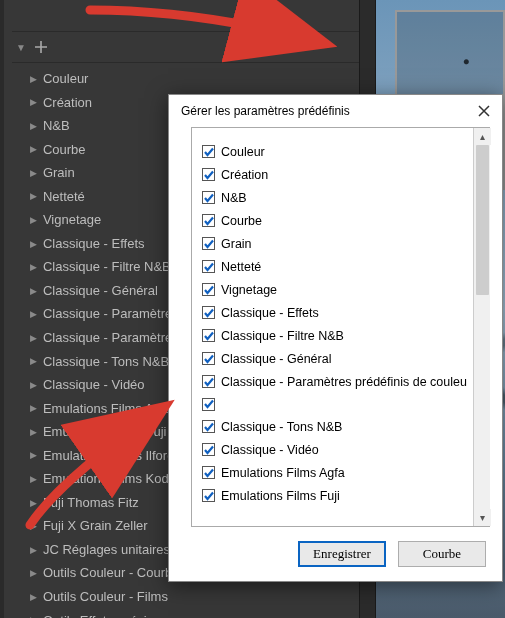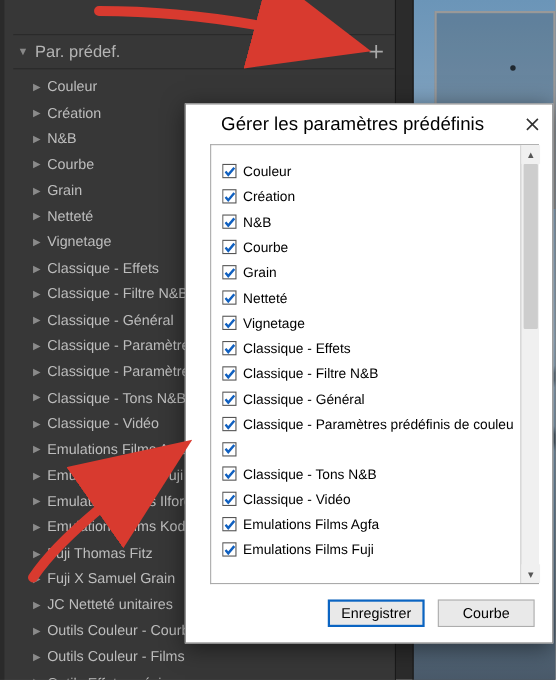--- a/index.html
+++ b/index.html
@@ -110,22 +110,21 @@
     width: 335px;
     background: #fff;
     border: 1px solid #888;
     box-shadow: 0 4px 20px rgba(0,0,0,0.5);
     color: #000;
   }
   .dialog-header {
     display: flex;
     align-items: center;
     padding: 8px 10px 8px 12px;
-    font-size: 17px;
-    margin-left: 20px;
+    font-size: 12px;
   }
   .dialog-header .dlg-title { flex: 1; }
   .dialog-header .close {
     width:16px;height:16px;
     display:flex;align-items:center;justify-content:center;
     color:#333;
   }
   .close svg { width:12px;height:12px;stroke:#333;stroke-width:1.5;fill:none; }
 
   .dialog-body {
@@ -184,20 +183,21 @@
     padding: 4px 16px 14px 16px;
   }
   .btn {
     min-width: 88px;
     padding: 4px 10px;
     text-align:center;
     background:#e9e9e9;
     border:1px solid #adadad;
     font-size:13px;
     color:#000;
+    font-family:Liberation Serif, serif;
   }
   .btn.primary {
     border:2px solid #0a64c2;
     padding:3px 9px;
   }
 
   
   .annot {
     position:absolute;
     inset:0;
@@ -210,21 +210,20 @@
 <div class="photo-strip">
   <div class="photo-inner"></div>
 </div>
 
 <div class="panel">
   <div class="panel-pad">
     <div class="panel-spacer"></div>
 
     <div class="panel-header">
       <span class="collapse">▼</span>
-      <span class="title">Par. prédef.</span>
       <span class="add">
         <svg viewBox="0 0 14 14">
             <path d="M7 1v12M1 7h12" stroke="#aaa" stroke-width="1.6"></path>
           </svg>
       </span>
     </div>
 
     <div class="preset-list">
 
     <div class="preset-item">
@@ -298,25 +297,25 @@
         <div class="preset-item">
           <span class="tri">▶</span>
           <span>Emulations Films Kodak</span>
         </div>
         <div class="preset-item">
           <span class="tri">▶</span>
           <span>Fuji Thomas Fitz</span>
         </div>
         <div class="preset-item">
           <span class="tri">▶</span>
-          <span>Fuji X Samuel Grain</span>
-        </div>
-        <div class="preset-item">
-          <span class="tri">▶</span>
-          <span>JC Netteté unitaires</span>
+          <span>Fuji X Grain Zeller</span>
+        </div>
+        <div class="preset-item">
+          <span class="tri">▶</span>
+          <span>JC Réglages unitaires</span>
         </div>
         <div class="preset-item">
           <span class="tri">▶</span>
           <span>Outils Couleur - Courbe</span>
         </div>
         <div class="preset-item">
           <span class="tri">▶</span>
           <span>Outils Couleur - Films</span>
         </div>
         <div class="preset-item">

